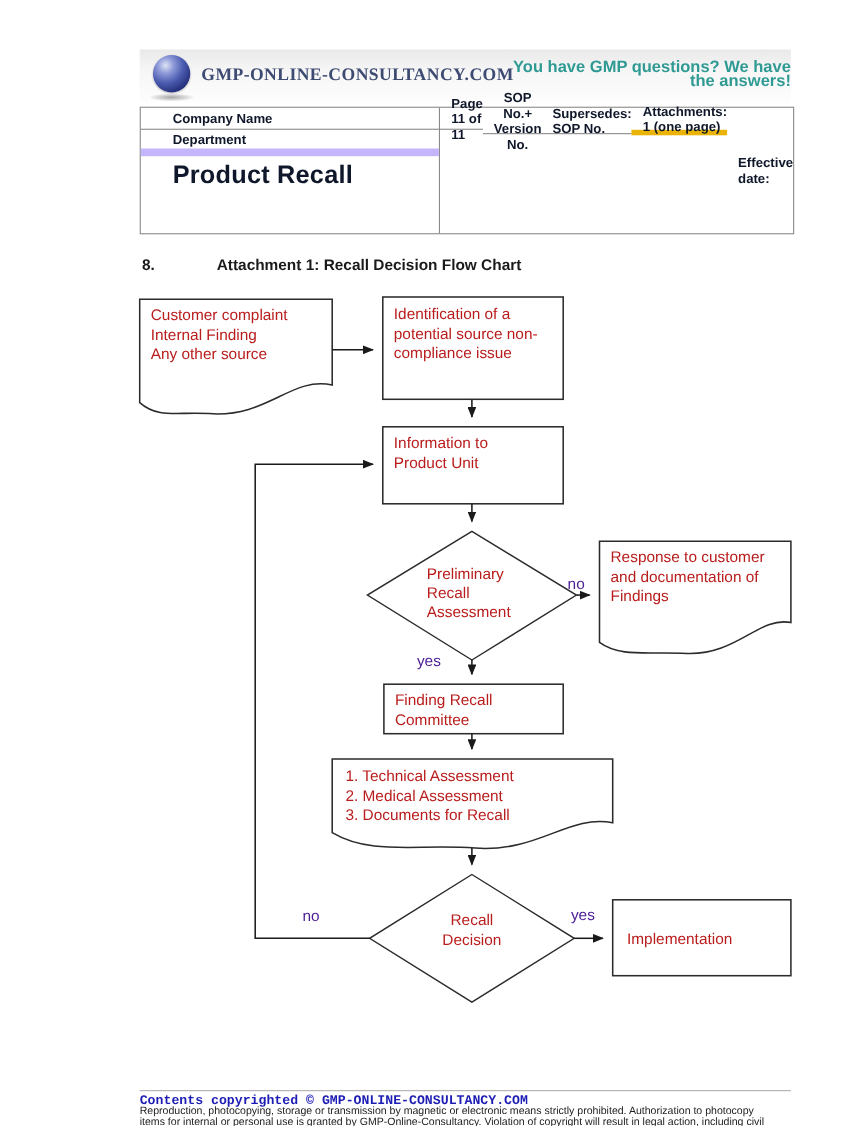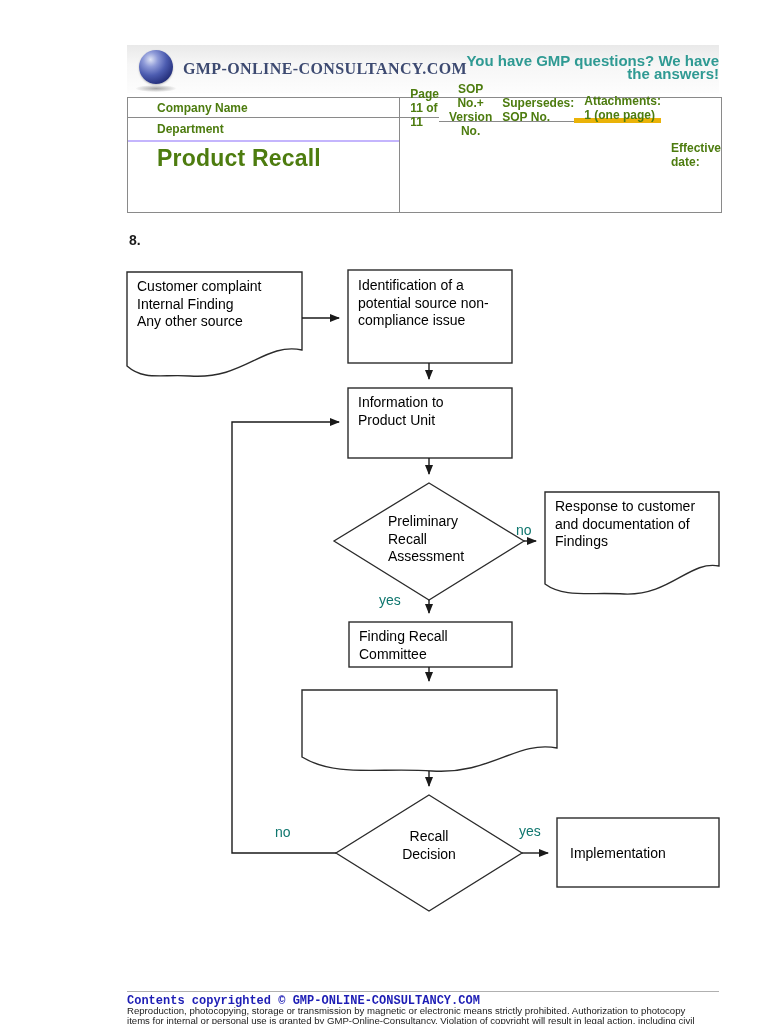--- a/index.html
+++ b/index.html
@@ -30,42 +30,42 @@
   .tagline{
     right:61px; top:54px; width:260px; text-align:right;
     color:#2f9a93; font-size:15px; line-height:13px;
   }
   .tagline .t1{font-weight:bold;}
 
   
   .info-table{
     left:115px; top:97px; width:595px; height:116px;
     border:1px solid #8a8a8a; display:flex; box-sizing:border-box;
-    font-size:12px; font-weight:bold; color:#4d7c0f;
+    font-size:12px; font-weight:bold; color:#0f172a;
   }
   .col-left{width:370px; border-right:1px solid #8a8a8a; display:flex; flex-direction:column; box-sizing:border-box;}
   .col-right{flex:1; display:flex; flex-direction:row; box-sizing:border-box;}
   .cell{display:flex; align-items:center; box-sizing:border-box;}
   .cl1{height:20px; border-bottom:1px solid #8a8a8a; padding-left:29px;}
-  .cl2{height:24px; border-bottom:2px solid #c4b5fd; padding-left:29px;}
+  .cl2{height:24px; border-bottom:7px solid #c4b5fd; padding-left:29px;}
   .cl3{flex:1; padding-left:29px; align-items:flex-start; padding-top:3px; font-size:23px; letter-spacing:0.2px;}
   .cr1{height:20px; border-bottom:1px solid #8a8a8a; padding-left:10px;}
   .cr2{height:24px; border-bottom:1px solid #8a8a8a; padding-left:10px;text-align:center;}
   .cr3{height:24px; border-bottom:1px solid #8a8a8a; padding-left:10px;}
   .cr4{height:25px; border-bottom:5px solid #eab308; padding-left:10px;}
   .cr5{flex:1; padding-left:10px;}
 
   
   .sec-num{left:117px; top:232px; font-size:14px; font-weight:bold;}
   .sec-title{left:185px; top:232px; font-size:14px; font-weight:bold;}
 
   
   .flow-svg{left:0; top:0; width:768px; height:1024px;}
-  .node-text{font-size:14px; line-height:17.5px; color:#000000;}
-  .lbl{font-size:14px; color:#0f766e;}
+  .node-text{font-size:14px; line-height:17.5px; color:#b91c1c;}
+  .lbl{font-size:14px; color:#4c1d95;}
 
   
   .foot-rule{left:115px; top:991px; width:592px; height:1px; background:#b0b0b0;}
   .foot-l1{left:115px; top:994px; font-size:12px; font-weight:bold; color:#1d1db5; white-space:nowrap;font-family:Liberation Mono, monospace;}
   .foot-l2{left:115px; top:1005px; font-size:9.6px; color:#222; white-space:nowrap;}
   .foot-l3{left:115px; top:1015px; font-size:9.6px; color:#222; white-space:nowrap;}
 </style>
 </head>
 <body>
 
@@ -90,20 +90,21 @@
     <div class="col-right">
       <div class="cell cr1">Page 11 of 11</div>
       <div class="cell cr2">SOP No.+ Version No.</div>
       <div class="cell cr3">Supersedes: SOP No.</div>
       <div class="cell cr4">Attachments: 1 (one page)</div>
       <div class="cell cr5">Effective date:</div>
     </div>
   </div>
 
   <div class="abs sec-num">8.</div>
+  <div class="abs sec-title">Attachment 1: Recall Decision Flow Chart</div>
 
   <svg class="abs flow-svg" viewBox="0 0 768 1024" xmlns="http://www.w3.org/2000/svg">
     <defs>
       <marker id="arrow" markerUnits="userSpaceOnUse" markerWidth="10" markerHeight="8" refX="9" refY="4" orient="auto">
         <path d="M0,0 L10,4 L0,8 Z" fill="#1a1a1a"></path>
       </marker>
     </defs>
     <g fill="#ffffff" stroke="#2b2b2b" stroke-width="1.4">
 
       <path d="M115,272 L290,272 L290,350 C 252,342 232,380 178,376 C 150,374 132,381 115,366 Z"></path>
@@ -140,20 +141,25 @@
   <div class="abs node-text" style="left:125px; top:278px;">
     <div>Customer complaint</div>
     <div>Internal Finding</div>
     <div>Any other source</div>
   </div>
   <div class="abs node-text" style="left:346px; top:277px; width:148px;">Identification of a potential source non-compliance issue</div>
   <div class="abs node-text" style="left:346px; top:394px; width:125px;">Information to Product Unit</div>
   <div class="abs node-text" style="left:376px; top:513px; width:95px;">Preliminary Recall Assessment</div>
   <div class="abs node-text" style="left:543px; top:498px; width:150px;">Response to customer and documentation of Findings</div>
   <div class="abs node-text" style="left:347px; top:628px; width:125px;">Finding Recall Committee</div>
+  <div class="abs node-text" style="left:302px; top:697px;">
+    <div>1. Technical Assessment</div>
+    <div>2. Medical Assessment</div>
+    <div>3. Documents for Recall</div>
+  </div>
   <div class="abs node-text" style="left:377px; top:828px; width:80px; text-align:center;">Recall Decision</div>
   <div class="abs node-text" style="left:558px; top:845px;">Implementation</div>
 
   <div class="abs lbl" style="left:504px; top:522px;">no</div>
   <div class="abs lbl" style="left:367px; top:592px;">yes</div>
   <div class="abs lbl" style="left:263px; top:824px;">no</div>
   <div class="abs lbl" style="left:507px; top:823px;">yes</div>
 
   <div class="abs foot-rule"></div>
   <div class="abs foot-l1">Contents copyrighted © GMP-ONLINE-CONSULTANCY.COM</div>

